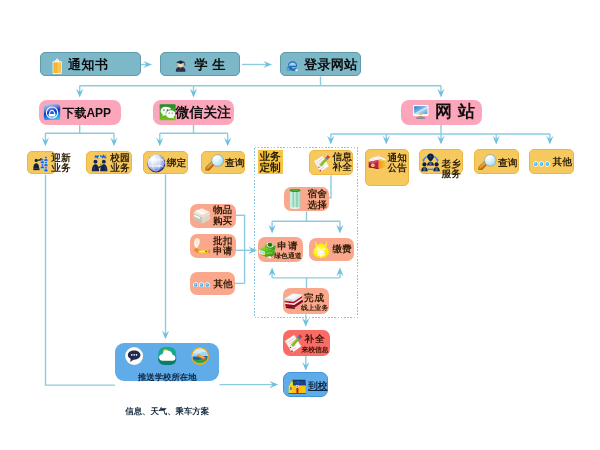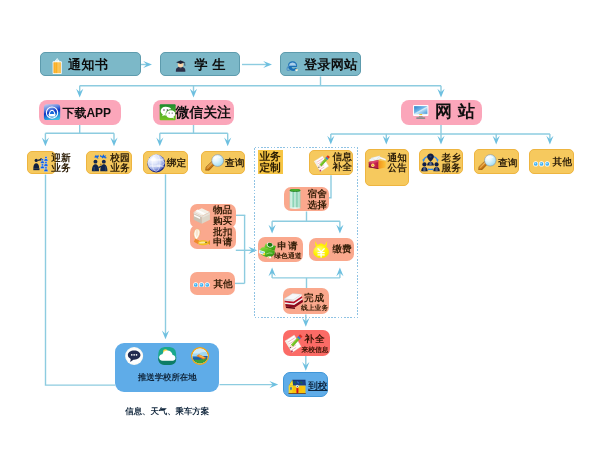--- a/index.html
+++ b/index.html
@@ -409,21 +409,21 @@
 <g fill="#5f6f8e">
             <path d="M44 50 L50 45 L56 50 L56 66 L44 66 Z"></path>
           </g>
 <g fill="#5f6f8e" opacity="0.85">
             <path d="M12 78 L18 73 L24 78 L24 96 L12 96 Z"></path>
             <path d="M76 78 L82 73 L88 78 L88 96 L76 96 Z"></path>
           </g>
 <circle cx="50" cy="19" r="6" fill="#2d3f66"></circle>
 </svg>
       </span>
-      <span class="lbl two" style="left:31.5px;top:3px;font-size:9.7px;line-height:9.9px;letter-spacing:0.0px;"><span>老乡</span><span>服务</span></span>
+      <span class="lbl two" style="left:31.5px;top:9px;font-size:9.7px;line-height:9.9px;letter-spacing:0.0px;"><span>老乡</span><span>服务</span></span>
     </div>
 <div class="node orange" style="left:474.3px;top:149px;width:44.5px;height:24.6px;">
       <span class="ip" style="left:2.9px;top:3.8px;">
         <svg class="ico" width="19.6" height="16.5" viewBox="0 0 100 86">
 <defs>
             <linearGradient id="hdl" x1="0.1" y1="0" x2="0.9" y2="1">
 <stop offset="0" stop-color="#c87a18"></stop>
               <stop offset="0.28" stop-color="#f6bd62"></stop>
               <stop offset="0.55" stop-color="#d07e14"></stop>
               <stop offset="1" stop-color="#7d3c04"></stop>
@@ -557,21 +557,21 @@
 <path d="M4 28 L50 50 L50 94 L4 72 Z" fill="#c9c1b3"></path>
 <path d="M50 50 L96 28 L96 72 L50 94 Z" fill="#ded6c8"></path>
 <path d="M4 28 L50 50 L50 58 L4 36 Z" fill="#ffffff" opacity="0.55"></path>
 <path d="M6 42 L40 58 L40 68 L6 52 Z" fill="#fcfbf8"></path>
 <path d="M26 14 L72 36 L60 43 L14 21 Z" fill="#ffffff" opacity="0.9"></path>
 <path d="M54 52 L96 32 L96 40 L54 60 Z" fill="#ffffff" opacity="0.35"></path>
 </svg>
       </span>
       <span class="lbl two" style="left:33.0px;top:1.6px;font-size:9.6px;line-height:10.2px;letter-spacing:0.0px;"><span>物品</span><span>购买</span></span>
     </div>
-<div class="node salmon" style="left:189.5px;top:225px;width:46.3px;height:24px;">
+<div class="node salmon" style="left:189.5px;top:234px;width:46.3px;height:24px;">
       <span class="ip" style="left:2.2px;top:2.6px;">
         <svg class="ico" width="18.4" height="18.6" viewBox="0 0 100 100">
 <path d="M20 6 C32 0 44 8 44 22 C44 38 34 54 24 64 C12 54 6 34 12 20 C14 14 16 8 20 6 Z" fill="#fbeedb" stroke="#e5a34a" stroke-width="2.2"></path>
 <path d="M22 12 C30 8 38 14 38 24 C38 36 30 48 24 56 C16 48 12 32 16 22 C18 16 19 13 22 12 Z" fill="#ffffff"></path>
 <path d="M22 10 C28 8 34 12 35 20 C36 30 30 42 26 50 C20 42 17 30 20 20 Z" fill="#f7dcbb" opacity="0.7"></path>
 <path d="M18 58 L40 68 L32 86 L10 74 Z" fill="#ef8a2c"></path>
 <path d="M34 74 C48 64 72 64 86 74 C92 78 92 84 86 88 C72 96 48 96 34 86 Z" fill="#f0c01e"></path>
 <path d="M38 78 C50 72 70 72 80 78 C70 84 50 86 38 82 Z" fill="#faeaa0"></path>
 <circle cx="76" cy="78" r="3.2" fill="#3a2a10"></circle>
 <path d="M88 74 L99 64 L98 92 L88 84 Z" fill="#e09a12"></path>
@@ -645,21 +645,21 @@
             <line x1="62" y1="68" x2="76" y2="68"></line>
 </g>
 <rect x="46" y="54" width="11" height="30" rx="5" fill="#cc1020"></rect>
 <circle cx="51" cy="46" r="8" fill="#ffffff" stroke="#9aa0a6" stroke-width="1.5"></circle>
 <circle cx="51" cy="46" r="3.4" fill="#20508e"></circle>
 <path d="M2 84 L98 84 L98 90 L2 90 Z" fill="#6e3508"></path>
 </svg>
       </span>
       <span class="lbl two" style="left:33.5px;top:7.4px;font-size:9.6px;line-height:10.2px;letter-spacing:0.0px;"><span>到校</span></span>
     </div>
-<div class="card" style="left:114.9px;top:343px;width:104.6px;height:49px;">
+<div class="card" style="left:114.9px;top:343px;width:104.6px;height:38px;">
 <span class="ci" style="left:10.5px;top:4.0px;"><svg class="ico" width="18.3" height="18.0" viewBox="0 0 100 100">
 <circle cx="50" cy="50" r="50" fill="#fcfaf2"></circle>
 <circle cx="50" cy="50" r="43" fill="#ffffff"></circle>
 <path d="M50 20 C30 20 15 31 15 45 C15 54 21 61 31 66 L28 84 L46 71 C47 71 49 71 50 71 C70 71 85 59 85 45 C85 31 70 20 50 20 Z" fill="#21294f"></path>
 <g fill="#ffffff">
             <circle cx="37" cy="44" r="4.6"></circle>
             <circle cx="50" cy="44" r="4.6"></circle>
             <circle cx="63" cy="44" r="4.6"></circle>
           </g>
 </svg></span>

